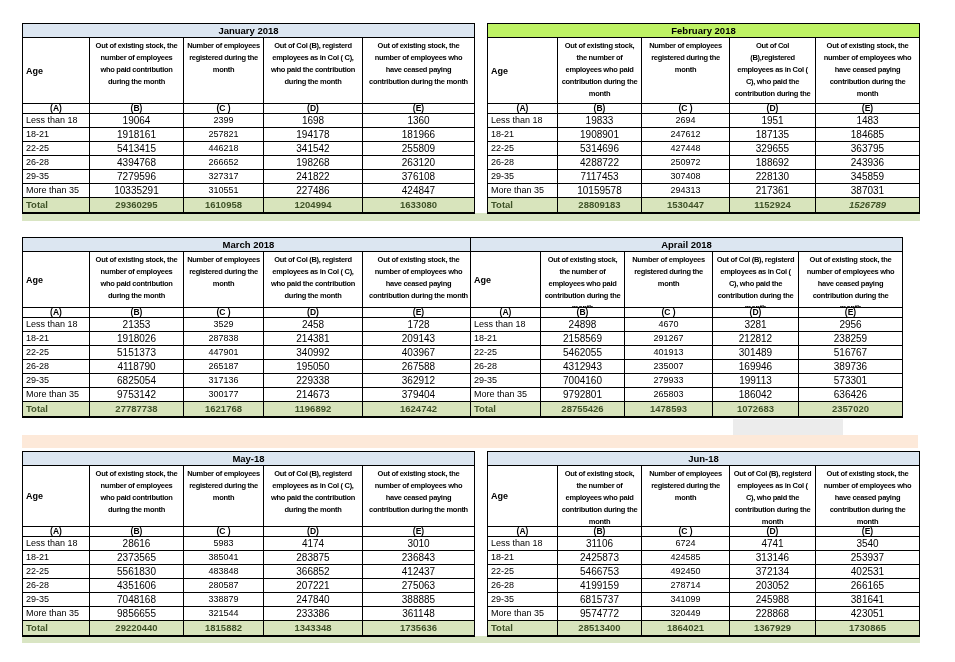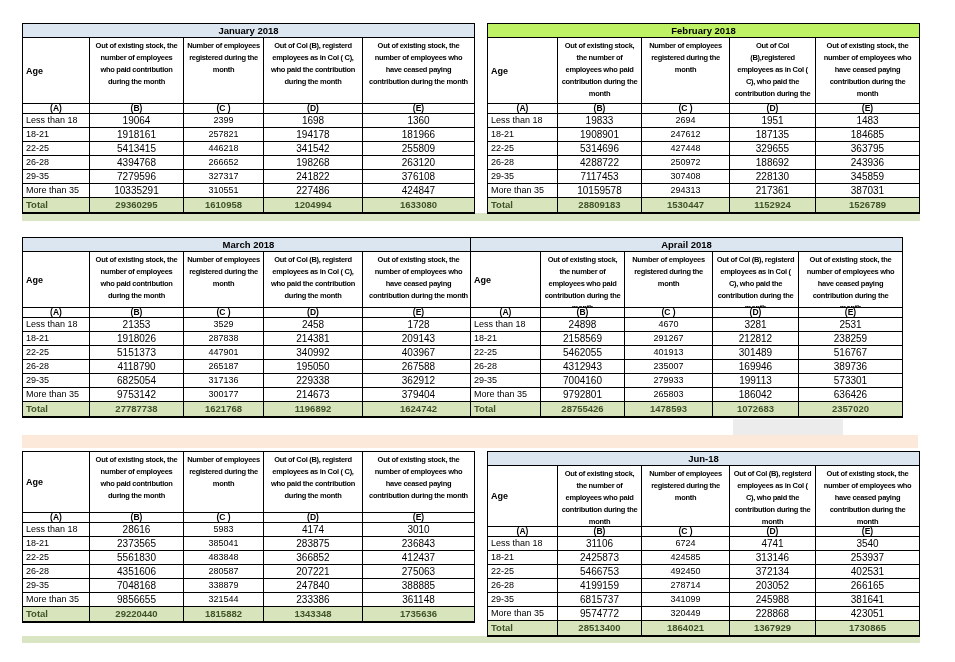--- a/index.html
+++ b/index.html
@@ -165,21 +165,21 @@
         <div class="cell" style="width: 84px;">10159578</div>
         <div class="cell ccol" style="width: 88px;">294313</div>
         <div class="cell" style="width: 86px;">217361</div>
         <div class="cell" style="width: 103px;">387031</div>
       </div>
       <div class="trow xrow" style="background: rgb(216, 228, 188);">
         <div class="cell agecell" style="width: 70px; color: rgb(63, 82, 40);">Total</div>
         <div class="cell" style="width: 84px; color: rgb(63, 82, 40);">28809183</div>
         <div class="cell" style="width: 88px; color: rgb(63, 82, 40);">1530447</div>
         <div class="cell" style="width: 86px; color: rgb(63, 82, 40);">1152924</div>
-        <div class="cell" style="width: 103px; color: rgb(63, 82, 40);">1526789</div>
+        <div class="cell" style="width: 103px; color: rgb(63, 82, 40); font-style: italic;">1526789</div>
       </div>
     </div>
     <div class="month" style="left: 22px; top: 237px; width: 451px;">
       <div class="ttl" style="background: rgb(220, 230, 241);">March 2018</div>
       <div class="trow hrow" style="height: 56px;">
         <div class="cell agecell" style="width: 67px;">Age</div>
         <div class="cell" style="width: 94px;">Out of existing stock, the number of employees who paid contribution during the month</div>
         <div class="cell" style="width: 80px;">Number of employees registered during the month</div>
         <div class="cell" style="width: 99px;">Out of Col (B), registerd employees as in Col ( C), who paid the contribution during the month</div>
         <div class="cell" style="width: 111px;">Out of existing stock, the number of  employees who have ceased paying contribution during the month</div>
@@ -255,21 +255,21 @@
         <div class="cell" style="width: 84px;">(B)</div>
         <div class="cell" style="width: 88px;">(C )</div>
         <div class="cell" style="width: 86px;">(D)</div>
         <div class="cell" style="width: 103px;">(E)</div>
       </div>
       <div class="trow drow">
         <div class="cell agecell" style="width: 70px;">Less than 18</div>
         <div class="cell" style="width: 84px;">24898</div>
         <div class="cell ccol" style="width: 88px;">4670</div>
         <div class="cell" style="width: 86px;">3281</div>
-        <div class="cell" style="width: 103px;">2531</div>
+        <div class="cell" style="width: 103px;">2956</div>
       </div>
       <div class="trow drow">
         <div class="cell agecell" style="width: 70px;">18-21</div>
         <div class="cell" style="width: 84px;">2158569</div>
         <div class="cell ccol" style="width: 88px;">291267</div>
         <div class="cell" style="width: 86px;">212812</div>
         <div class="cell" style="width: 103px;">238259</div>
       </div>
       <div class="trow drow">
         <div class="cell agecell" style="width: 70px;">22-25</div>
@@ -301,20 +301,21 @@
       </div>
       <div class="trow xrow" style="background: rgb(216, 228, 188);">
         <div class="cell agecell" style="width: 70px; color: rgb(63, 82, 40);">Total</div>
         <div class="cell" style="width: 84px; color: rgb(63, 82, 40);">28755426</div>
         <div class="cell" style="width: 88px; color: rgb(63, 82, 40);">1478593</div>
         <div class="cell" style="width: 86px; color: rgb(63, 82, 40);">1072683</div>
         <div class="cell" style="width: 103px; color: rgb(63, 82, 40);">2357020</div>
       </div>
     </div>
     <div class="month" style="left: 22px; top: 451px; width: 451px;">
+      <div class="ttl" style="background: rgb(220, 230, 241);">May-18</div>
       <div class="trow hrow" style="height: 61px;">
         <div class="cell agecell" style="width: 67px;">Age</div>
         <div class="cell" style="width: 94px;">Out of existing stock, the number of employees who paid contribution during the month</div>
         <div class="cell" style="width: 80px;">Number of employees registered during the month</div>
         <div class="cell" style="width: 99px;">Out of Col (B), registerd employees as in Col ( C), who paid the contribution during the month</div>
         <div class="cell" style="width: 111px;">Out of existing stock, the number of  employees who have ceased paying contribution during the month</div>
       </div>
       <div class="trow lrow">
         <div class="cell" style="width: 67px;">(A)</div>
         <div class="cell" style="width: 94px;">(B)</div>

